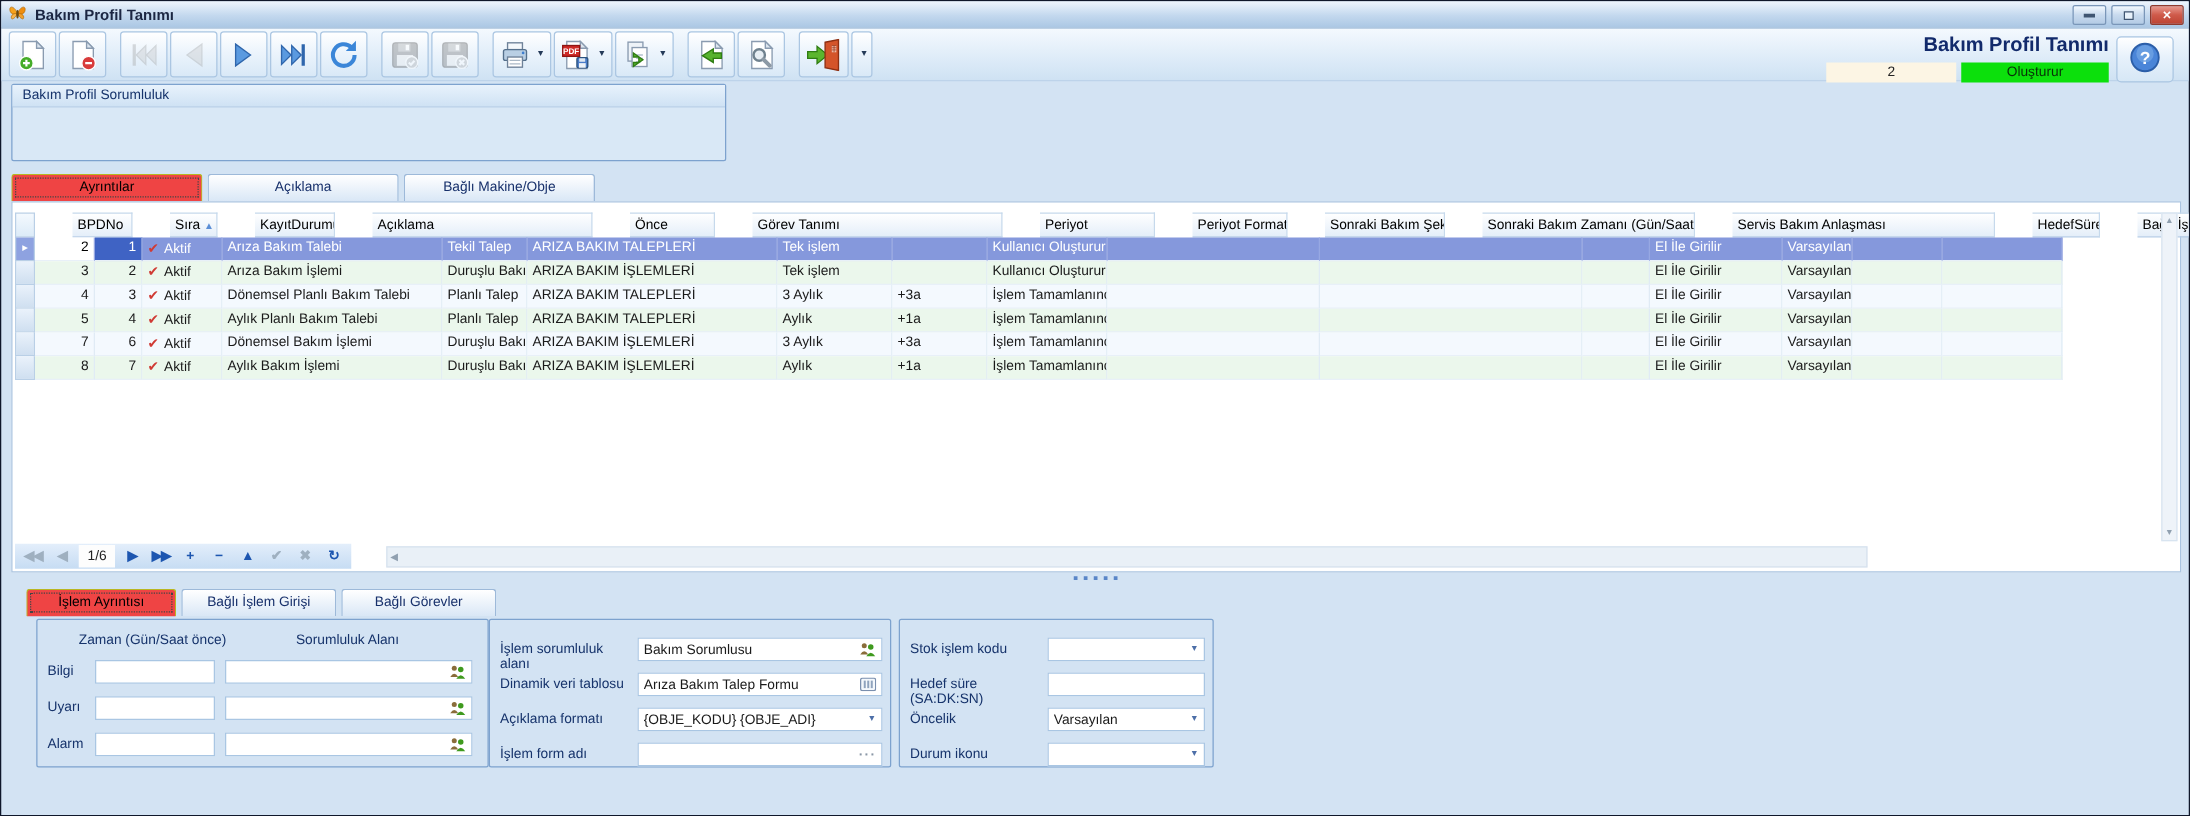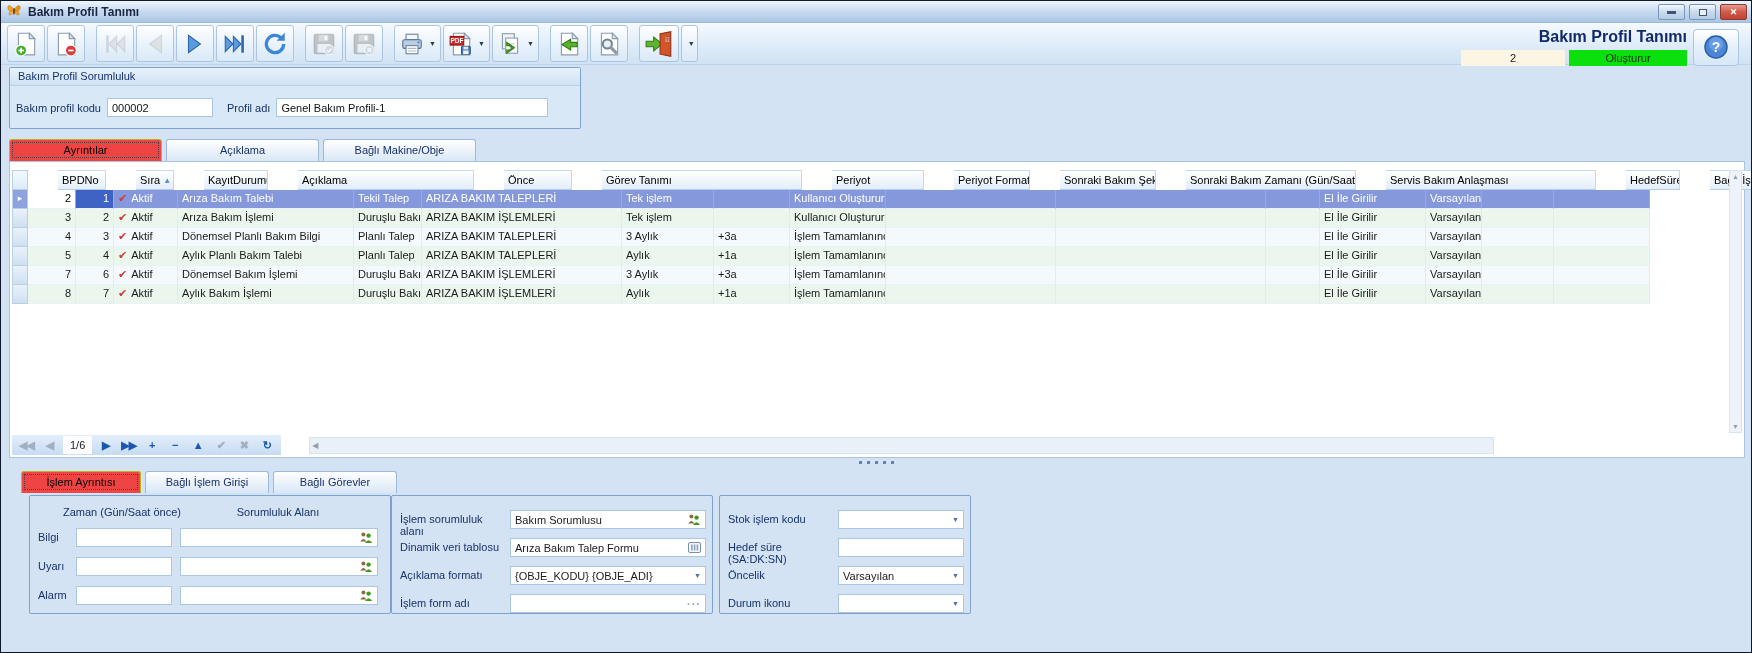--- a/index.html
+++ b/index.html
@@ -308,26 +308,20 @@
       <svg width="26" height="26" viewBox="0 0 26 26">
         <circle cx="13" cy="13" r="11" fill="#4a85d8" stroke="#2b5ea8" stroke-width="1.5"></circle>
         <circle cx="13" cy="10" r="7" fill="#7fb0ea" opacity=".55"></circle>
         <text x="13" y="18" font-size="14" font-weight="bold" fill="#fff" text-anchor="middle" font-family="Liberation Sans">?</text>
       </svg>
     </span>
   </div>
 
   <div class="gbox">
     <div class="gbox-head">Bakım Profil Sorumluluk</div>
-    <div class="gbox-row">
-      <span class="flabel">Bakım profil kodu</span>
-      <input class="tinput" style="width: 106px;" value="000002">
-      <span class="flabel" style="margin-left:14px">Profil adı</span>
-      <input class="tinput" style="width: 272px;" value="Genel Bakım Profili-1">
-    </div>
   </div>
 
   <div class="tabstrip tabs-upper" id="upperTabs">
       <div class="tab sel" style="width: 153px;">Ayrıntılar</div>
       <div class="tab" style="width: 153px;">Açıklama</div>
       <div class="tab" style="width: 153px;">Bağlı Makine/Obje</div>
     </div>
 
   <div class="gridpanel">
     <div class="gridwrap" id="grid">
@@ -419,21 +413,21 @@
           <div class="gcell" style="width: 106px;">El İle Girilir</div>
           <div class="gcell" style="width: 56px;">Varsayılan</div>
           <div class="gcell" style="width: 72px;"></div>
           <div class="gcell" style="width: 96px;"></div>
         </div>
         <div class="grow r-blue">
           <div class="gind"></div>
           <div class="gcell num" style="width: 48px;">4</div>
           <div class="gcell num" style="width: 38px;">3</div>
           <div class="gcell" style="width: 64px;"><span class="chk">✔</span><span>Aktif</span></div>
-          <div class="gcell" style="width: 176px;">Dönemsel Planlı Bakım Bilgi</div>
+          <div class="gcell" style="width: 176px;">Dönemsel Planlı Bakım Talebi</div>
           <div class="gcell" style="width: 68px;">Planlı Talep</div>
           <div class="gcell" style="width: 200px;">ARIZA BAKIM TALEPLERİ</div>
           <div class="gcell" style="width: 92px;">3 Aylık</div>
           <div class="gcell" style="width: 76px;">+3a</div>
           <div class="gcell" style="width: 96px;">İşlem Tamamlanınca</div>
           <div class="gcell" style="width: 170px;"></div>
           <div class="gcell" style="width: 210px;"></div>
           <div class="gcell" style="width: 54px;"></div>
           <div class="gcell" style="width: 106px;">El İle Girilir</div>
           <div class="gcell" style="width: 56px;">Varsayılan</div>

